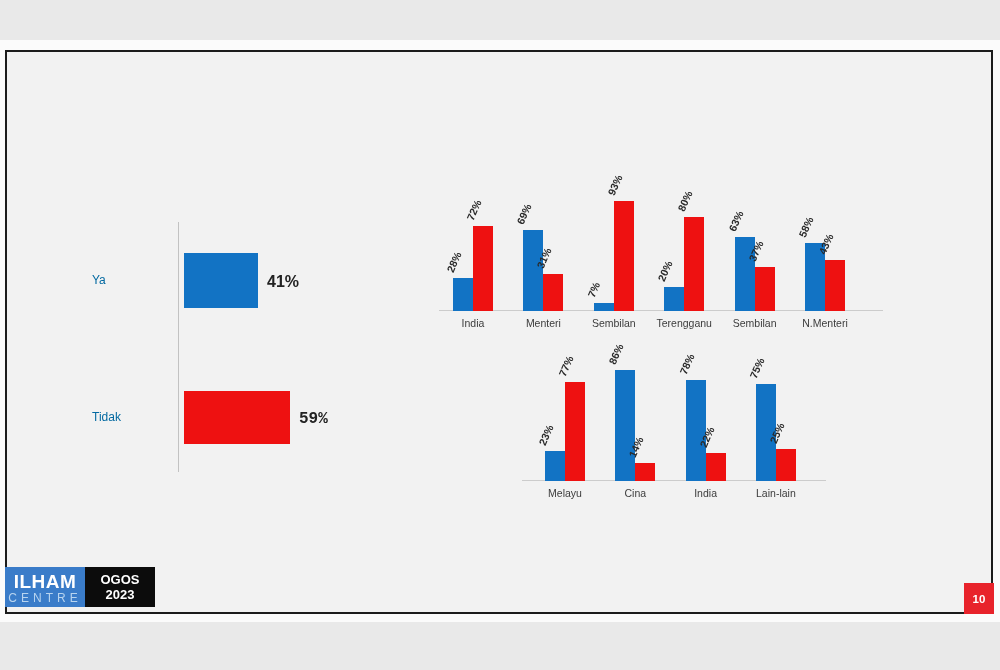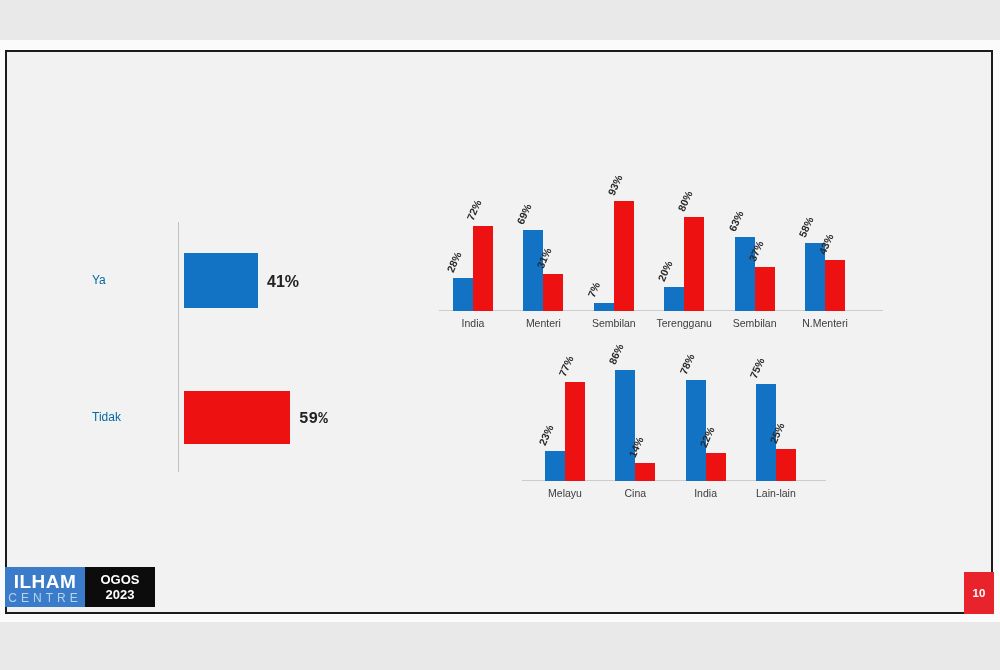--- a/index.html
+++ b/index.html
@@ -48,21 +48,21 @@
   .logo { position:absolute; left:-2px; bottom:5px; display:flex; height:40px; }
   .logo-blue { width:80px; background:#3a7cc9; text-align:center; overflow:hidden; }
   .logo-primary { font-size:19px; font-weight:800; color:#ffffff; letter-spacing:0.5px; line-height:23px; margin-top:3px; }
   .logo-secondary { font-size:12px; letter-spacing:4px; color:#b8d4ef; line-height:10px; }
   .logo-black {
     width:70px; background:#0c0c0c; color:#ffffff;
     display:flex; flex-direction:column; justify-content:center; text-align:center;
     font-weight:700; font-size:13px; line-height:15px;
   }
   .page-num {
-    position:absolute; right:-3px; bottom:-2px; width:30px; height:42px;
+    position:absolute; right:-3px; bottom:-2px; width:30px; height:31px;
     background:#e8232b; color:#ffffff; font-size:11.5px; font-weight:700;
     display:flex; align-items:center; justify-content:center;
   }
 </style>
 </head>
 <body>
 
 <div class="page">
   <div class="white-mat"></div>
 

